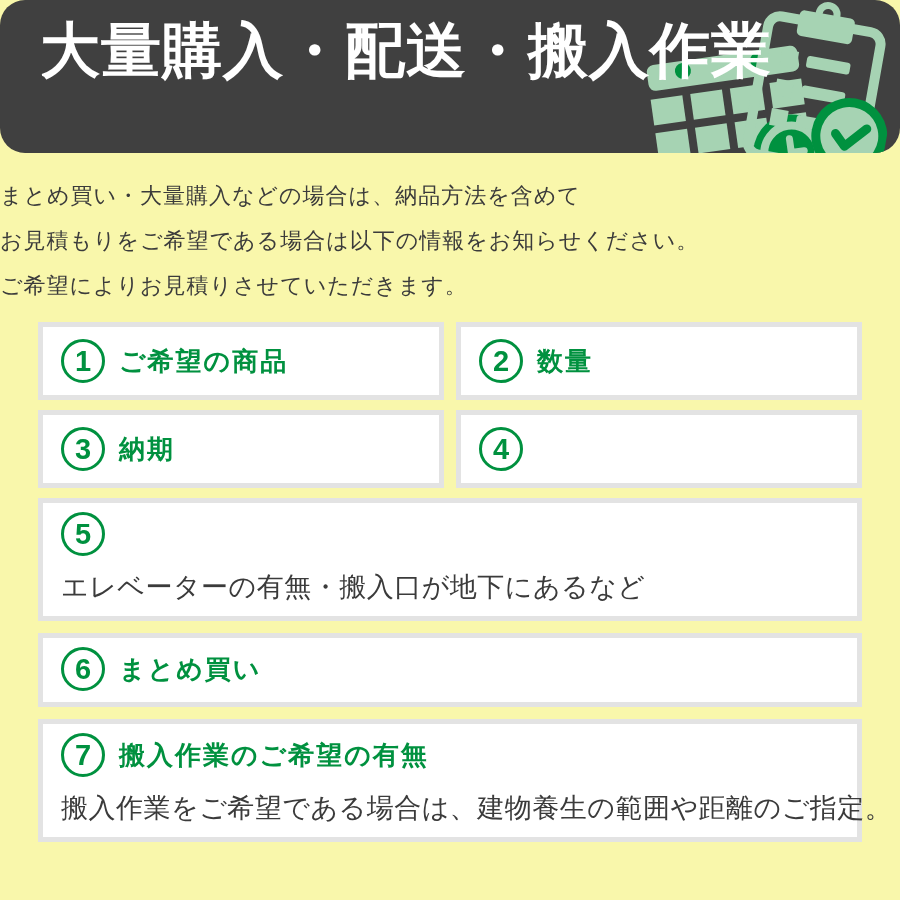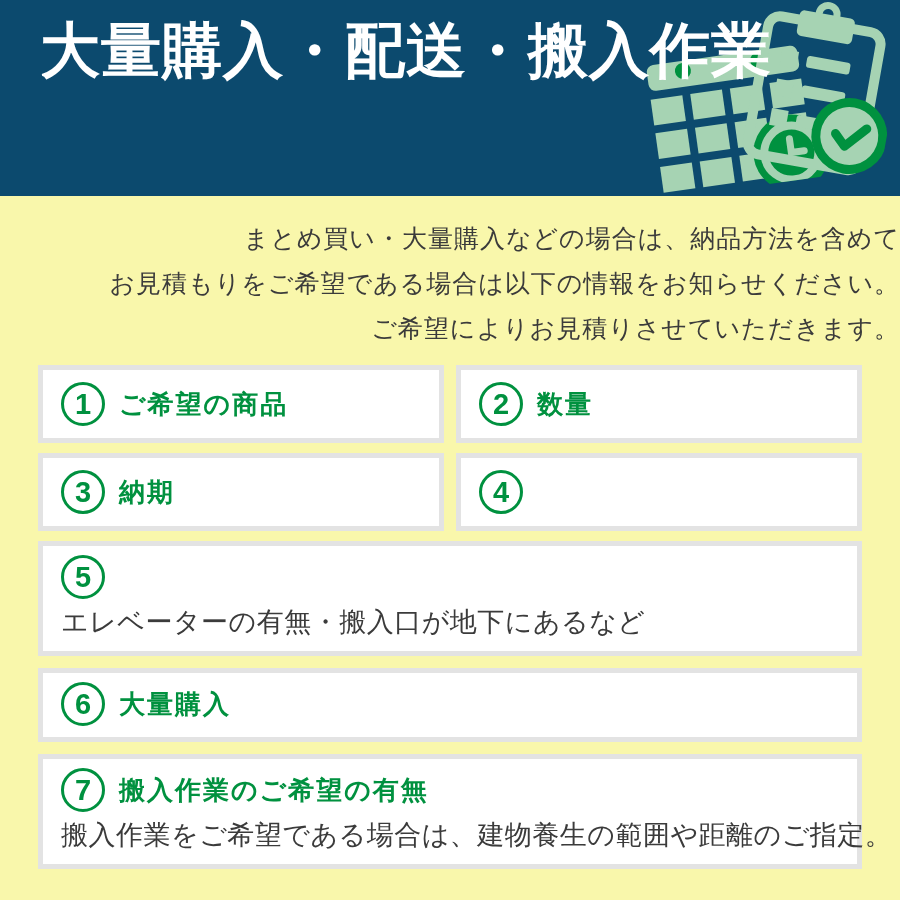--- a/index.html
+++ b/index.html
@@ -10,24 +10,25 @@
   }
   .page {
     width: 900px;
     height: 900px;
     background: #f9f7ab;
     overflow: hidden;
     position: relative;
   }
   
   .header {
-    height: 196px;
-    background: #0c4a6e;
+    height: 153px;
+    background: #404040;
     position: relative;
     overflow: hidden;
+    border-radius: 25px;
   }
   .header-title {
     position: relative;
     z-index: 2;
     padding: 14px 0 0 40px;
     color: #ffffff;
     font-weight: bold;
     font-size: 60px;
     line-height: 1.22;
     letter-spacing: 1px;
@@ -44,23 +45,23 @@
     transform: rotate(-8deg);
   }
   .icon-clipboard {
     position: absolute;
     right: 6px; top: 0px;
     transform: rotate(10deg);
   }
   
   .intro {
     padding-top: 20px;
-    text-align: right;
+    text-align: left;
     color: #3b3b3b;
-    font-size: 25px;
+    font-size: 22px;
     line-height: 45px;
     letter-spacing: 1px;
   }
   
   .grid {
     margin: 14px 38px 0 38px;
   }
   .row {
     display: flex;
     gap: 12px;
@@ -102,21 +103,21 @@
   .box-title {
     color: #00913f;
     font-weight: bold;
     font-size: 26px;
     letter-spacing: 2px;
     white-space: nowrap;
   }
   .box-sub {
     color: #3b3b3b;
     font-size: 27px;
-    margin-top: 5px;
+    margin-top: 13px;
     letter-spacing: 0.5px;
     white-space: nowrap;
   }
 </style>
 </head>
 <body>
 
 <div class="page">
 
   <div class="header">
@@ -196,21 +197,21 @@
     <div class="box full">
       <div class="title-row">
         <span class="num-badge">5</span>
       </div>
       <div class="box-sub">エレベーターの有無・搬入口が地下にあるなど</div>
     </div>
 
     <div class="box full">
       <div class="title-row">
         <span class="num-badge">6</span>
-        <span class="box-title">大量購入</span>
+        <span class="box-title">まとめ買い</span>
       </div>
     </div>
 
     <div class="box full">
       <div class="title-row">
         <span class="num-badge">7</span>
         <span class="box-title">搬入作業のご希望の有無</span>
       </div>
       <div class="box-sub">搬入作業をご希望である場合は、建物養生の範囲や距離のご指定。</div>
     </div>

